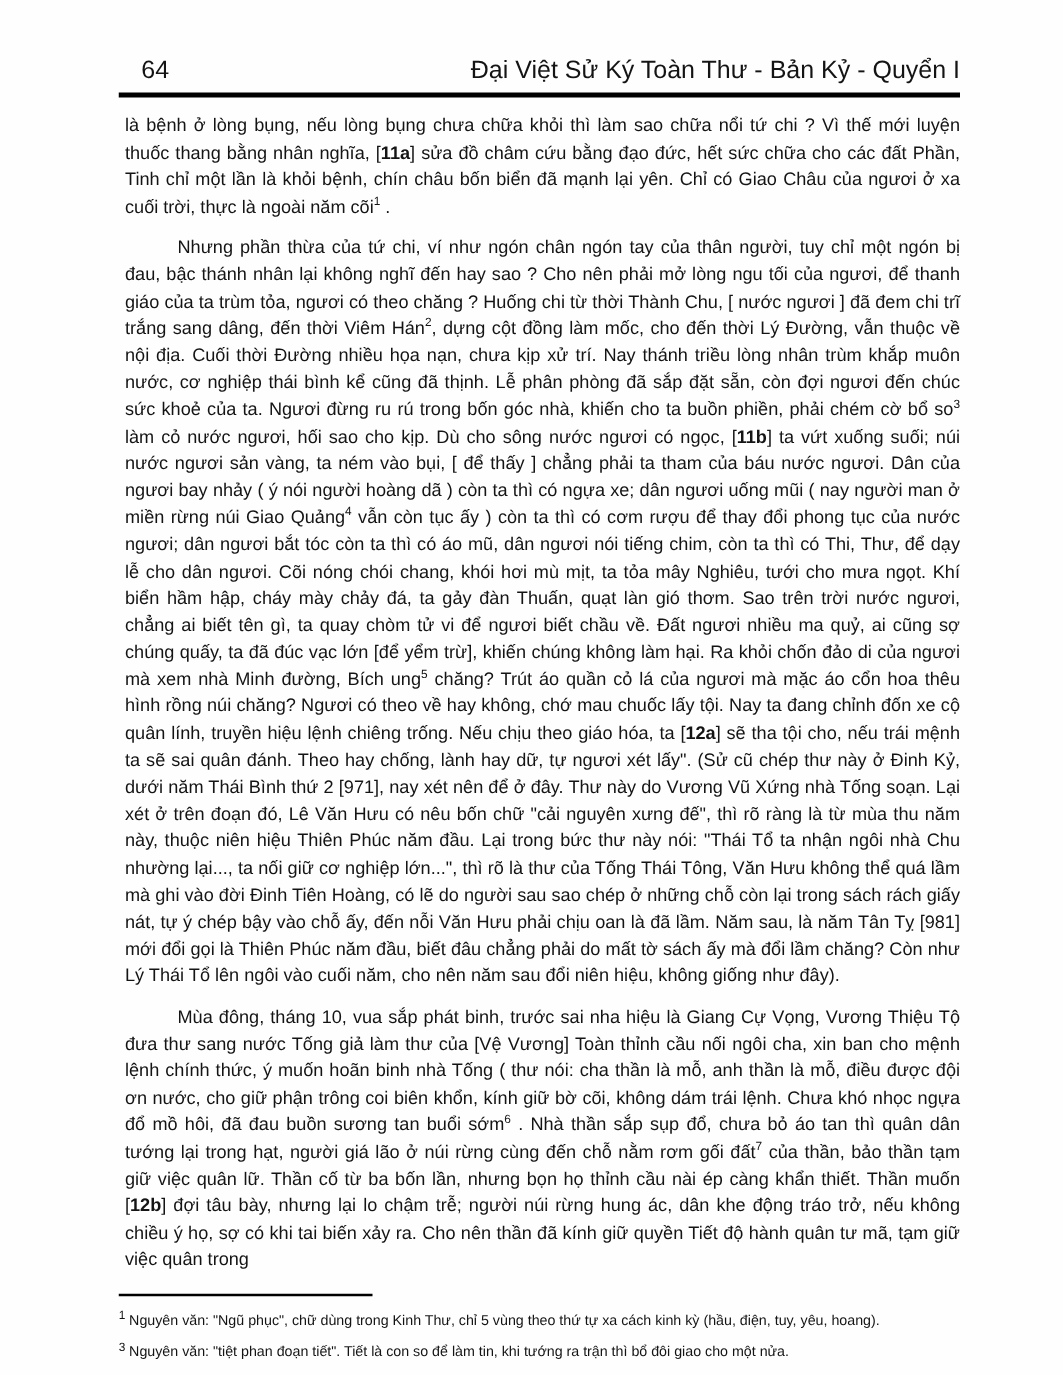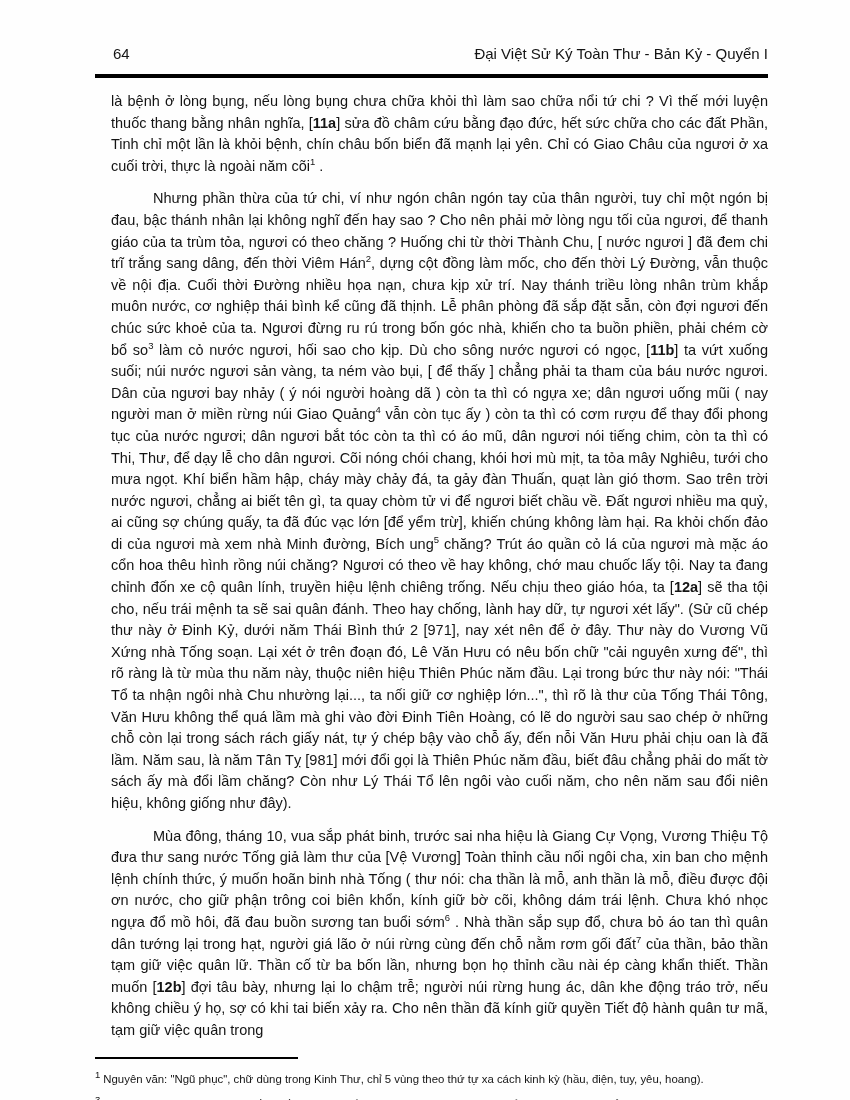--- a/index.html
+++ b/index.html
@@ -13,34 +13,34 @@
     position: relative;
     width: 850px; height: 1100px;
     box-sizing: border-box;
     background: #fefefe;
     padding: 45px 82px 0 95px;
     overflow: hidden;
   }
   .page-header {
     position: relative;
     height: 22px;
-    font-size: 15px;
+    font-size: 20px;
     font-weight: 400;
   }
   .page-number { position: absolute; left: 18px; top: 0; }
   .header-title { display: block; text-align: right; }
   .header-rule { height: 4px; background: #000; margin-top: 7px; }
 
   .body-text {
     margin-top: 13px;
     font-size: 14.5px;
     line-height: 21.6px;
     text-align: justify;
   }
-  .para { margin: 0 0 11px 16px; }
+  .para { margin: 0 0 11px 5px; }
   .para.indent { text-indent: 42px; }
   .para b { font-weight: 700; }
   sup { font-size: 9.5px; line-height: 0; vertical-align: super; }
 
   .footnote-rule { width: 203px; height: 2px; background: #000; margin-top: 15px; }
   .footnotes {
     margin-top: 13px;
     font-size: 11.4px;
     line-height: 15.5px;
   }

